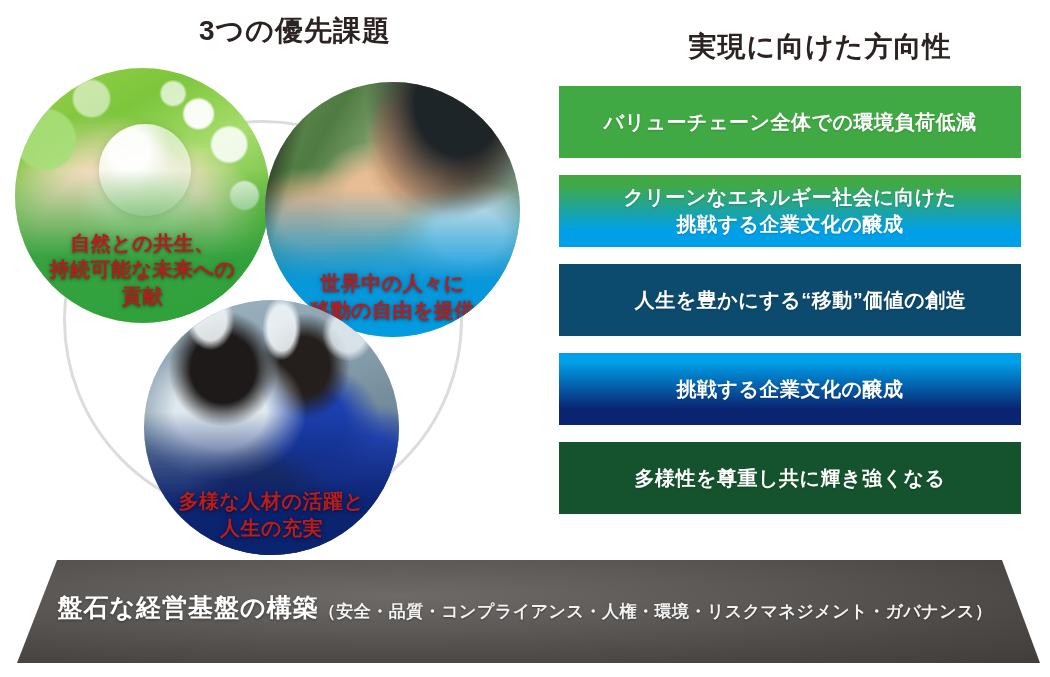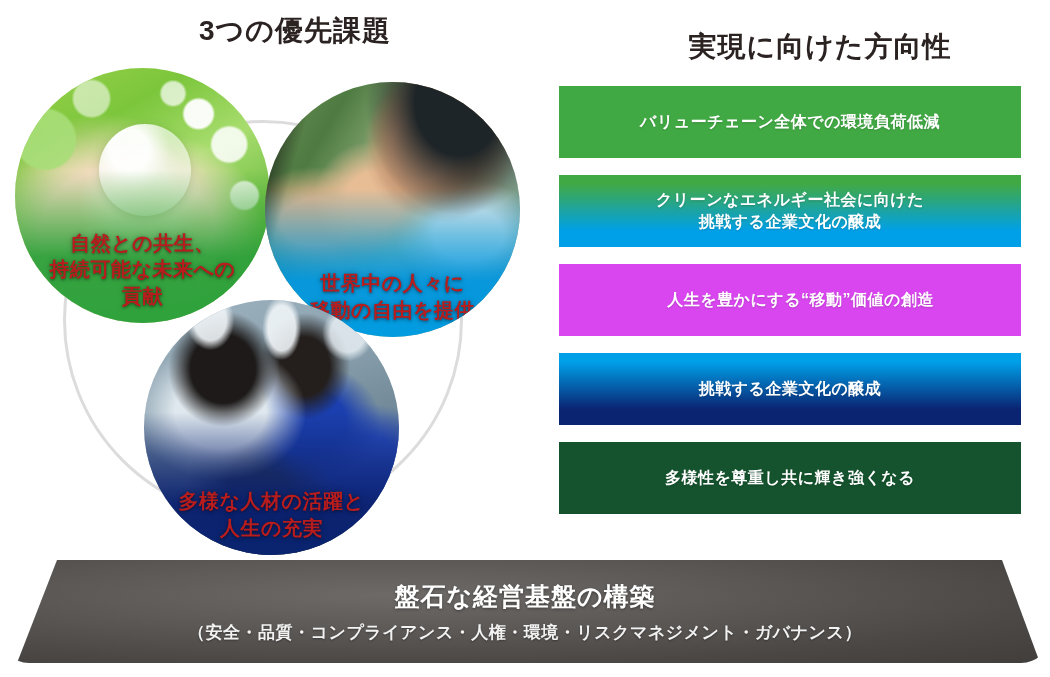--- a/index.html
+++ b/index.html
@@ -133,42 +133,41 @@
     height:72px;
     margin-bottom:17px;
     display:flex;
     align-items:center;
     justify-content:center;
     box-sizing:border-box;
   }
   .bar:last-child{margin-bottom:0;}
   .bar span{
     color:#ffffff;
-    font-size:16px;
+    font-size:20px;
     font-weight:700;
     line-height:1.35;
     text-align:center;
     letter-spacing:.5px;
     white-space:pre-line;
     text-shadow:0 1px 2px rgba(0,0,0,.18);
   }
 
   
   .banner{
     position:absolute;
     left:0;top:560px;width:1050px;height:103px;
     z-index:6;
     clip-path:polygon(57px 0, 1002px 0, 1040px 100%, 17px 100%);
     background:
       radial-gradient(ellipse at 38% 34%, #6d6a68 0%, #5b5856 38%, #4a4745 72%, #403d3b 100%);
     display:flex;
-    flex-direction:column;
+    flex-direction:row;
     align-items:center;
     justify-content:center;
-    border-radius:29px;
   }
   .banner .b-title{
     color:#ffffff;
     font-size:25px;
     font-weight:700;
     letter-spacing:1px;
     text-shadow:0 1px 3px rgba(0,0,0,.4);
     margin-bottom:8px;
   }
   .banner .b-sub{
@@ -215,21 +214,21 @@
   </div>
 
   <div class="bars">
     <div class="bar" id="bar-0" style="background: rgb(65, 169, 68);">
       <span>バリューチェーン全体での環境負荷低減</span>
     </div>
     <div class="bar" id="bar-1" style="background: linear-gradient(rgb(65, 169, 68) 12%, rgb(0, 160, 233) 78%);">
       <span>クリーンなエネルギー社会に向けた
 挑戦する企業文化の醸成</span>
     </div>
-    <div class="bar" id="bar-2" style="background: #d946ef; padding-left: 21px;">
+    <div class="bar" id="bar-2" style="background: #0c4a6e; padding-left: 21px;">
       <span>人生を豊かにする“移動”価値の創造</span>
     </div>
     <div class="bar" id="bar-3" style="background: linear-gradient(rgb(0, 160, 233) 12%, rgb(10, 36, 114) 78%); align-items: center;">
       <span>挑戦する企業文化の醸成</span>
     </div>
     <div class="bar" id="bar-4" style="background: #14532d;">
       <span>多様性を尊重し共に輝き強くなる</span>
     </div>
   </div>
 

